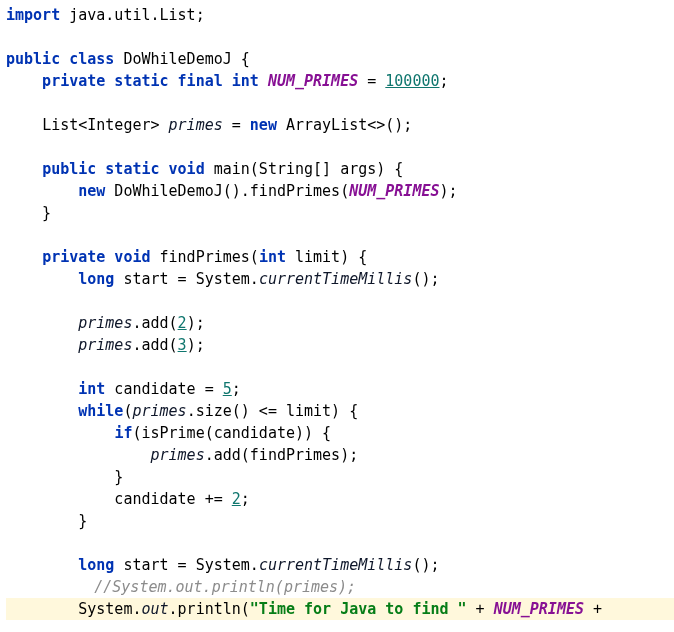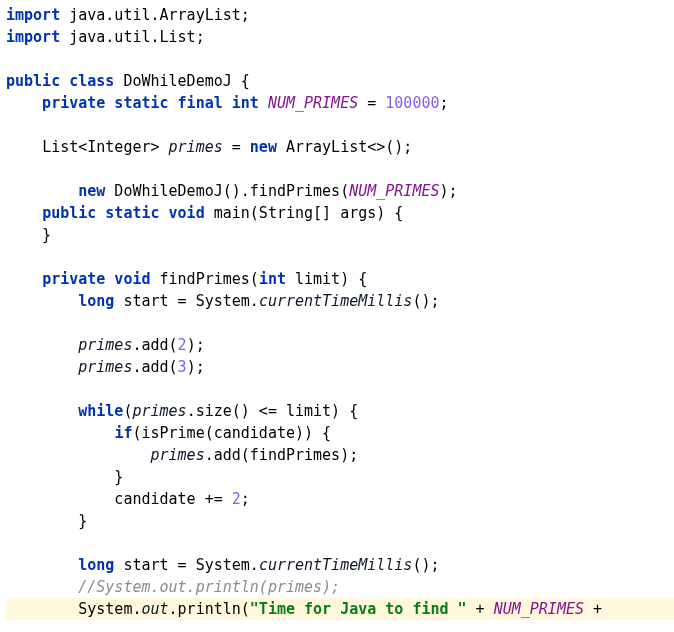--- a/index.html
+++ b/index.html
@@ -8,49 +8,49 @@
       font-size: 15px;
       line-height: 1.5;
       background: #ffffff;
       color: #000000;
       padding: 4px 0 4px 6px;
       width: 674px;
     }
     .line { white-space: pre; height: 22px; }
     .keyword { color: #0033b3; font-weight: bold; }
     .field { color: #0f172a; font-style: italic; }
-    .static-field { color: #871094; font-style: italic; font-weight: normal; margin-top: 40px; }
-    .number { color: #8b5cf6; }
+    .static-field { color: #871094; font-style: italic; font-weight: bold; margin-top: 40px; }
+    .number { color: #0f766e; text-decoration: underline; }
     .string { color: #067d17; font-weight: bold; }
-    .comment { color: #8c8c8c; font-style: italic; }
+    .comment { color: #8c8c8c; font-style: italic; margin-left: 16px; }
     .highlight-line { background: #fff8dc; }
     .container { position: relative; }
   </style>
 </head>
 <body>
 
 <div class="container">
-<div class="line"><span class="keyword">import</span><span> java.util.ArrayList;</span></div>
 <div class="line"><span class="keyword">import</span><span> java.util.List;</span></div>
 <div class="line"> </div>
 <div class="line"><span class="keyword">public class</span><span> DoWhileDemoJ {</span></div>
 <div class="line"><span class="keyword">    private static final int </span><span class="static-field">NUM_PRIMES</span><span> = </span><span class="number">100000</span><span>;</span></div>
 <div class="line"> </div>
 <div class="line"><span>    </span><span>List&lt;Integer&gt; </span><span class="field">primes</span><span> = </span><span class="keyword">new</span><span> ArrayList&lt;&gt;();</span></div>
 <div class="line"> </div>
+<div class="line"><span>    </span><span class="keyword">public static void</span><span> main(String[] args) {</span></div>
 <div class="line"><span>        </span><span class="keyword">new</span><span> DoWhileDemoJ().findPrimes(</span><span class="static-field">NUM_PRIMES</span><span>);</span></div>
-<div class="line"><span>    </span><span class="keyword">public static void</span><span> main(String[] args) {</span></div>
 <div class="line"><span>    }</span></div>
 <div class="line"> </div>
 <div class="line"><span>    </span><span class="keyword">private void</span><span> findPrimes(</span><span class="keyword">int</span><span> limit) {</span></div>
 <div class="line"><span>        </span><span class="keyword">long</span><span> start = System.</span><span class="field">currentTimeMillis</span><span>();</span></div>
 <div class="line"> </div>
 <div class="line"><span>        </span><span class="field">primes</span><span>.add(</span><span class="number">2</span><span>);</span></div>
 <div class="line"><span>        </span><span class="field">primes</span><span>.add(</span><span class="number">3</span><span>);</span></div>
 <div class="line"> </div>
+<div class="line"><span>        </span><span class="keyword">int</span><span> candidate = </span><span class="number">5</span><span>;</span></div>
 <div class="line"><span>        </span><span class="keyword">while</span><span>(</span><span class="field">primes</span><span>.size() &lt;= limit) {</span></div>
 <div class="line"><span>            </span><span class="keyword">if</span><span>(isPrime(candidate)) {</span></div>
 <div class="line"><span>                </span><span class="field">primes</span><span>.add(findPrimes);</span></div>
 <div class="line"><span>            }</span></div>
 <div class="line"><span>            candidate += </span><span class="number">2</span><span>;</span></div>
 <div class="line"><span>        }</span></div>
 <div class="line"> </div>
 <div class="line"><span>        </span><span class="keyword">long</span><span> start = System.</span><span class="field">currentTimeMillis</span><span>();</span></div>
 <div class="line"><span>        </span><span class="comment">//System.out.println(primes);</span></div>
 <div class="line highlight-line"><span>        </span><span>System.</span><span class="field">out</span><span>.println(</span><span class="string">"Time for Java to find "</span><span> + </span><span class="static-field">NUM_PRIMES</span><span> +</span></div>

